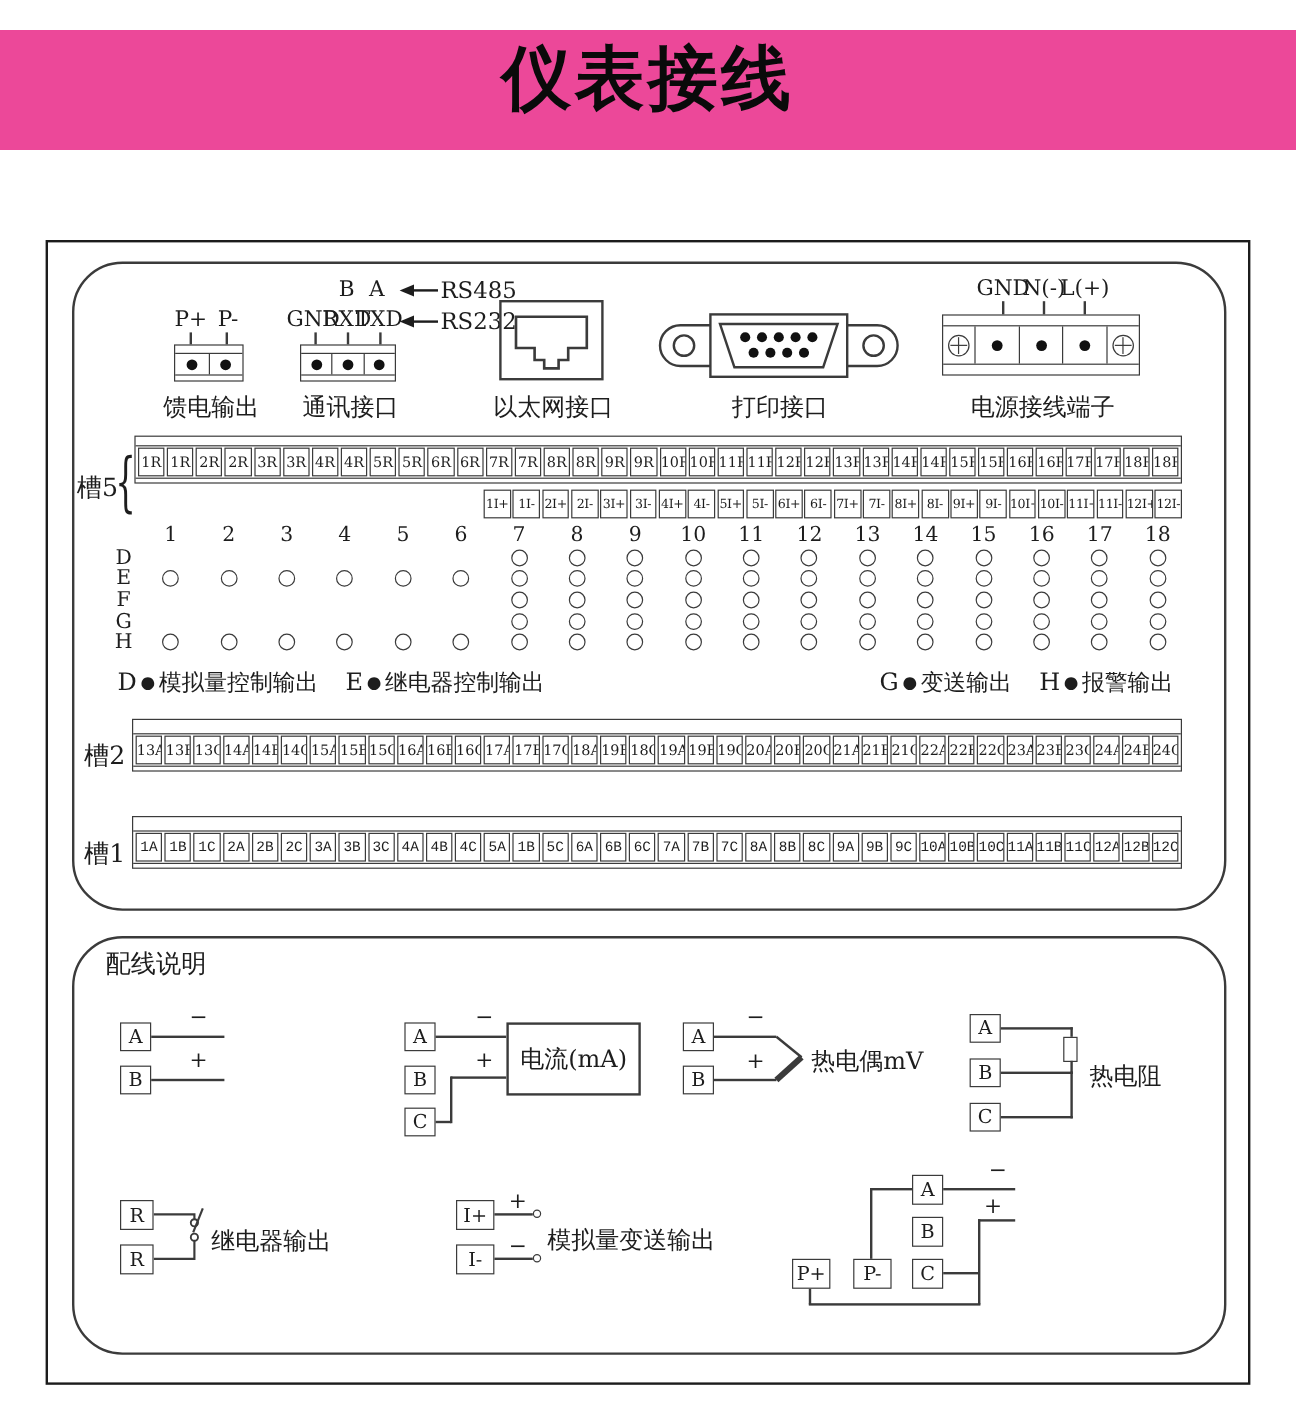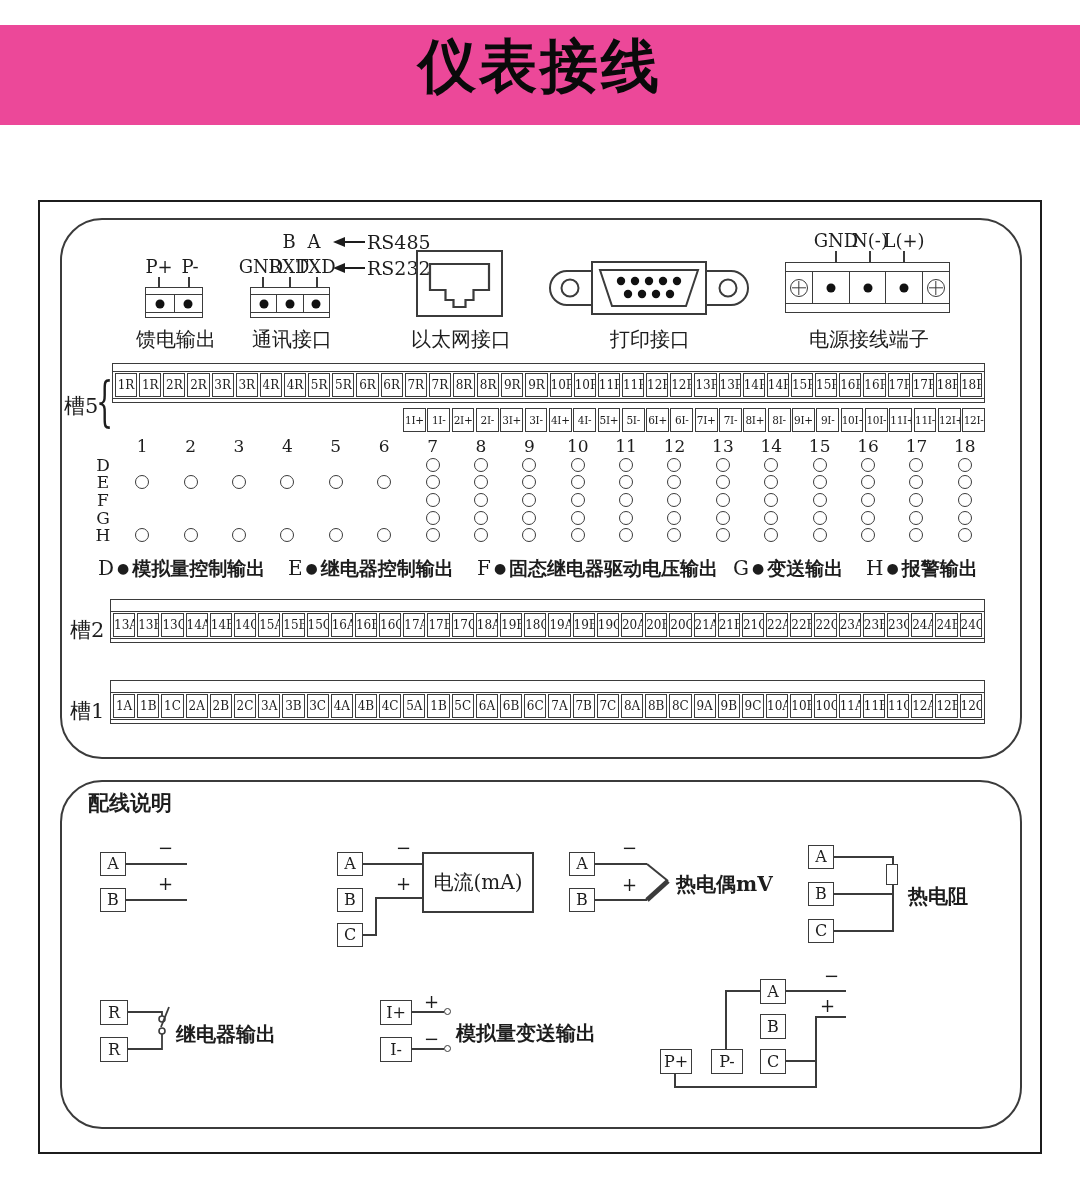--- a/index.html
+++ b/index.html
@@ -12,21 +12,21 @@
            font-weight:900;font-size:58px;letter-spacing:3px;line-height:62px;color:#0a0a0a;}
   .band .sub{margin-top:-6px;font-family:"Liberation Sans","DejaVu Sans",sans-serif;
            font-size:25px;color:#0a0a0a;}
   
   .frame{position:absolute;border:2.5px solid #1c1c1c;background:#fff;}
   .panel{position:absolute;border:2px solid #3b3b3b;border-radius:42px;background:#fff;}
   
   .cap{position:absolute;font-size:20px;white-space:nowrap;transform:translateX(-50%);}
   .pin{position:absolute;font-size:18px;white-space:nowrap;transform:translateX(-50%);}
   .pol{position:absolute;font-size:18px;white-space:nowrap;}
-  .lbl{position:absolute;font-size:20px;white-space:nowrap;font-weight:bold;}
+  .lbl{position:absolute;font-size:20px;white-space:nowrap;}
   
   .hl{position:absolute;height:1.8px;background:#3b3b3b;}
   .vl{position:absolute;width:1.8px;background:#3b3b3b;}
   
   .tb{position:absolute;border:1.8px solid #3b3b3b;display:flex;flex-direction:column;box-sizing:border-box;background:#fff;}
   .tb .btop{height:6px;border-bottom:1.8px solid #3b3b3b;}
   .tb .bbot{height:4px;border-top:1.8px solid #3b3b3b;}
   .tb .mid{flex:1;display:flex;}
   .tb .tc{flex:1;border-left:1.8px solid #3b3b3b;position:relative;}
   .tb .tc:first-child{border-left:none;}
@@ -58,21 +58,21 @@
   .slotlbl{position:absolute;font-size:21px;white-space:nowrap;}
   
   #matrix{position:absolute;left:88px;top:436px;display:grid;grid-template-columns:30px repeat(18,48.4px);
           grid-template-rows:20px repeat(5,17.6px);align-items:center;justify-items:center;}
   .mnum{font-size:17px;}
   .mrow{font-size:17px;}
   .mcircle{width:12px;height:12px;border:1.6px solid #3b3b3b;border-radius:50%;background:#fff;}
   
   .lg{position:absolute;top:556px;font-size:20px;white-space:nowrap;}
   .lg .ldot{font-size:14px;vertical-align:2px;padding:0 3px;}
-  .lg .ltxt{font-size:19px;font-weight:bold;}
+  .lg .ltxt{font-size:19px;}
   
   .term{position:absolute;border:1.8px solid #3b3b3b;background:#fff;text-align:center;font-size:16px;box-sizing:border-box;}
   .devbox{position:absolute;border:2px solid #3b3b3b;background:#fff;display:flex;align-items:center;justify-content:center;
           font-size:20px;white-space:nowrap;box-sizing:border-box;}
   .res{position:absolute;border:1.8px solid #3b3b3b;background:#fff;box-sizing:border-box;}
   .oc{position:absolute;width:7px;height:7px;border:1.6px solid #3b3b3b;border-radius:50%;background:#fff;box-sizing:border-box;}
   svg{display:block;}
 </style>
 </head>
 <body>
@@ -529,23 +529,20 @@
         <div class="mcircle"></div>
       </div>
     </div>
 
   <span class="lg" style="left:98px;">
     <span>D</span><span class="ldot">●</span><span class="ltxt">模拟量控制输出</span>
   </span>
   <span class="lg" style="left:288px;">
     <span>E</span><span class="ldot">●</span><span class="ltxt">继电器控制输出</span>
   </span>
-  <span class="lg" style="left:477px;">
-    <span>F</span><span class="ldot">●</span><span class="ltxt">固态继电器驱动电压输出</span>
-  </span>
   <span class="lg" style="left:733px;">
     <span>G</span><span class="ldot">●</span><span class="ltxt">变送输出</span>
   </span>
   <span class="lg" style="left:866px;">
     <span>H</span><span class="ldot">●</span><span class="ltxt">报警输出</span>
   </span>
 
   <span class="slotlbl" style="left:70px;top:616px;">槽2</span>
   <div class="strip" style="left:110px;top:599px;width:875px;">
     <div class="bt2"></div>
@@ -585,21 +582,21 @@
         <div class="cell">23B</div>
         <div class="cell">23C</div>
         <div class="cell">24A</div>
         <div class="cell">24B</div>
         <div class="cell">24C</div>
       </div>
     <div class="bb"></div>
   </div>
 
   <span class="slotlbl" style="left:70px;top:697px;">槽1</span>
-  <div class="strip" style="left:110px;top:680px;width:875px;">
+  <div class="strip" style="left:110px;top:680px;width:875px;font-family:Liberation Mono, monospace;">
     <div class="bt2"></div>
     <div class="cellrow">
 
     <div class="cell">1A</div>
         <div class="cell">1B</div>
         <div class="cell">1C</div>
         <div class="cell">2A</div>
         <div class="cell">2B</div>
         <div class="cell">2C</div>
         <div class="cell">3A</div>

